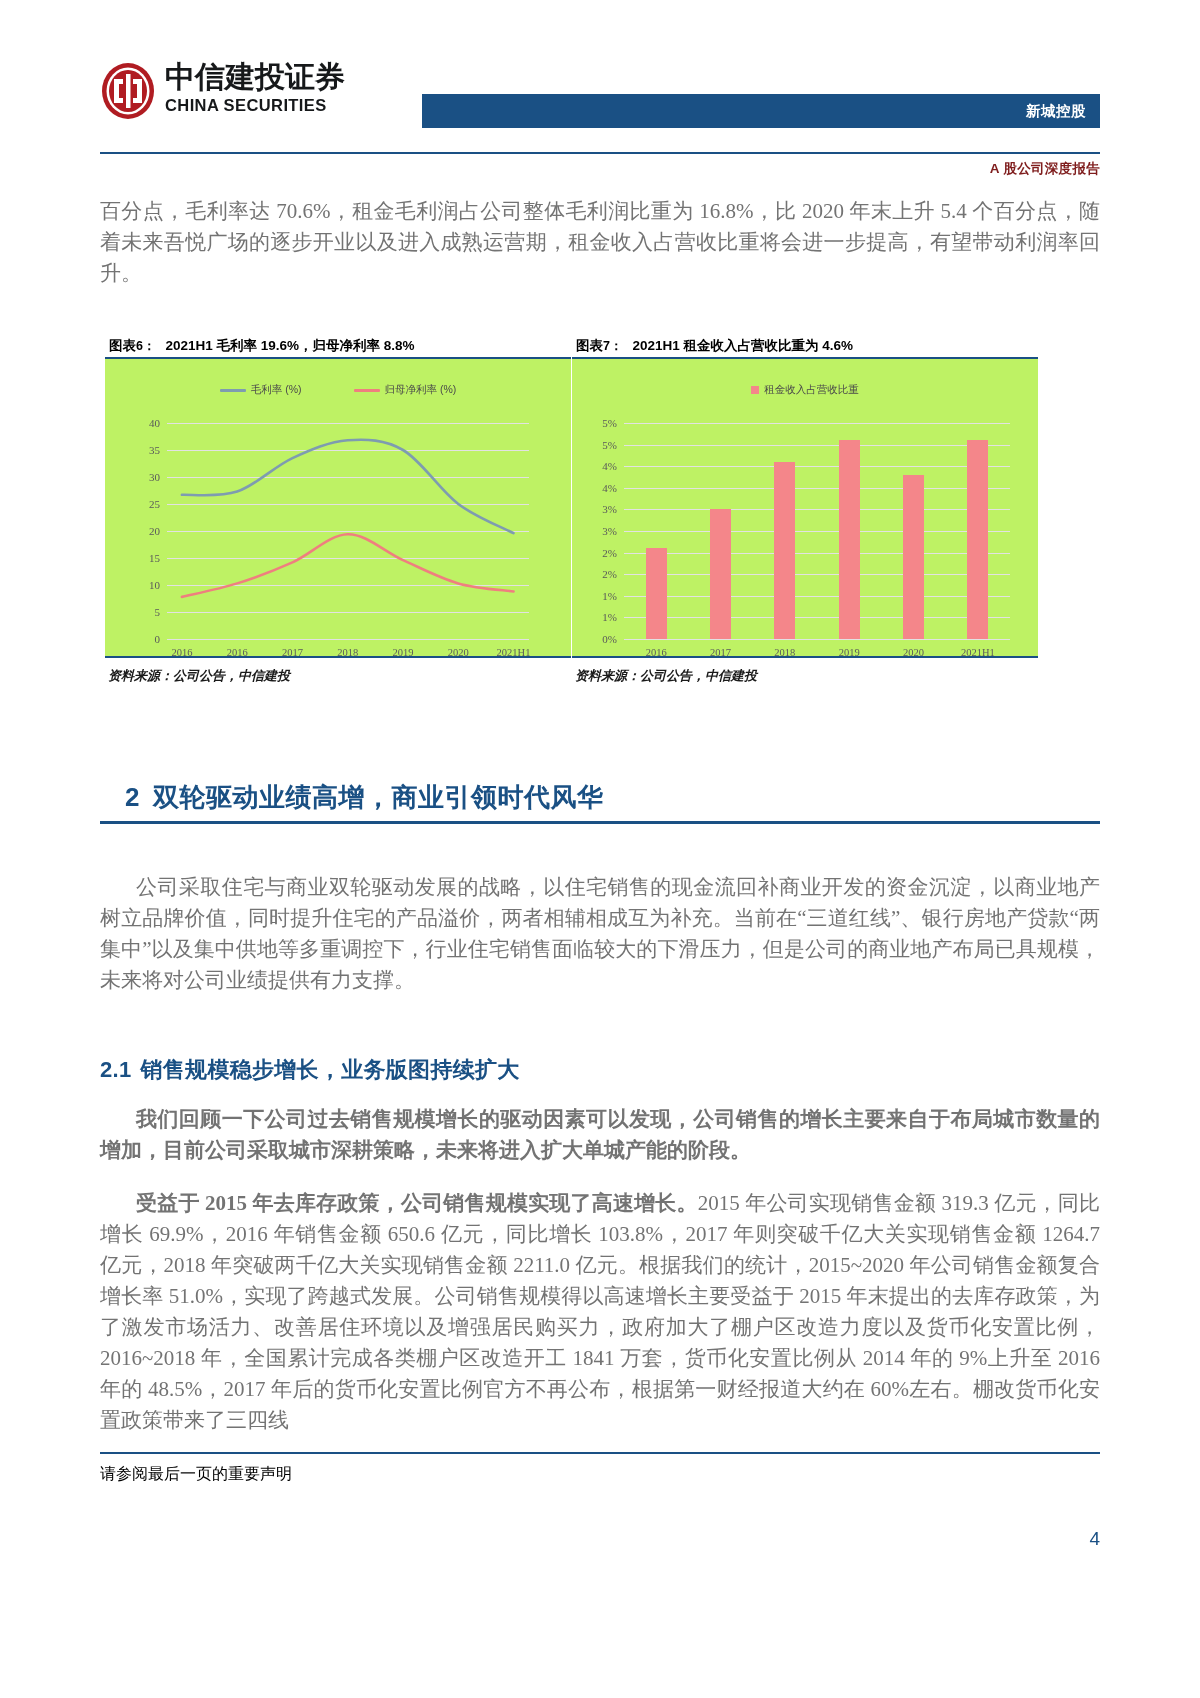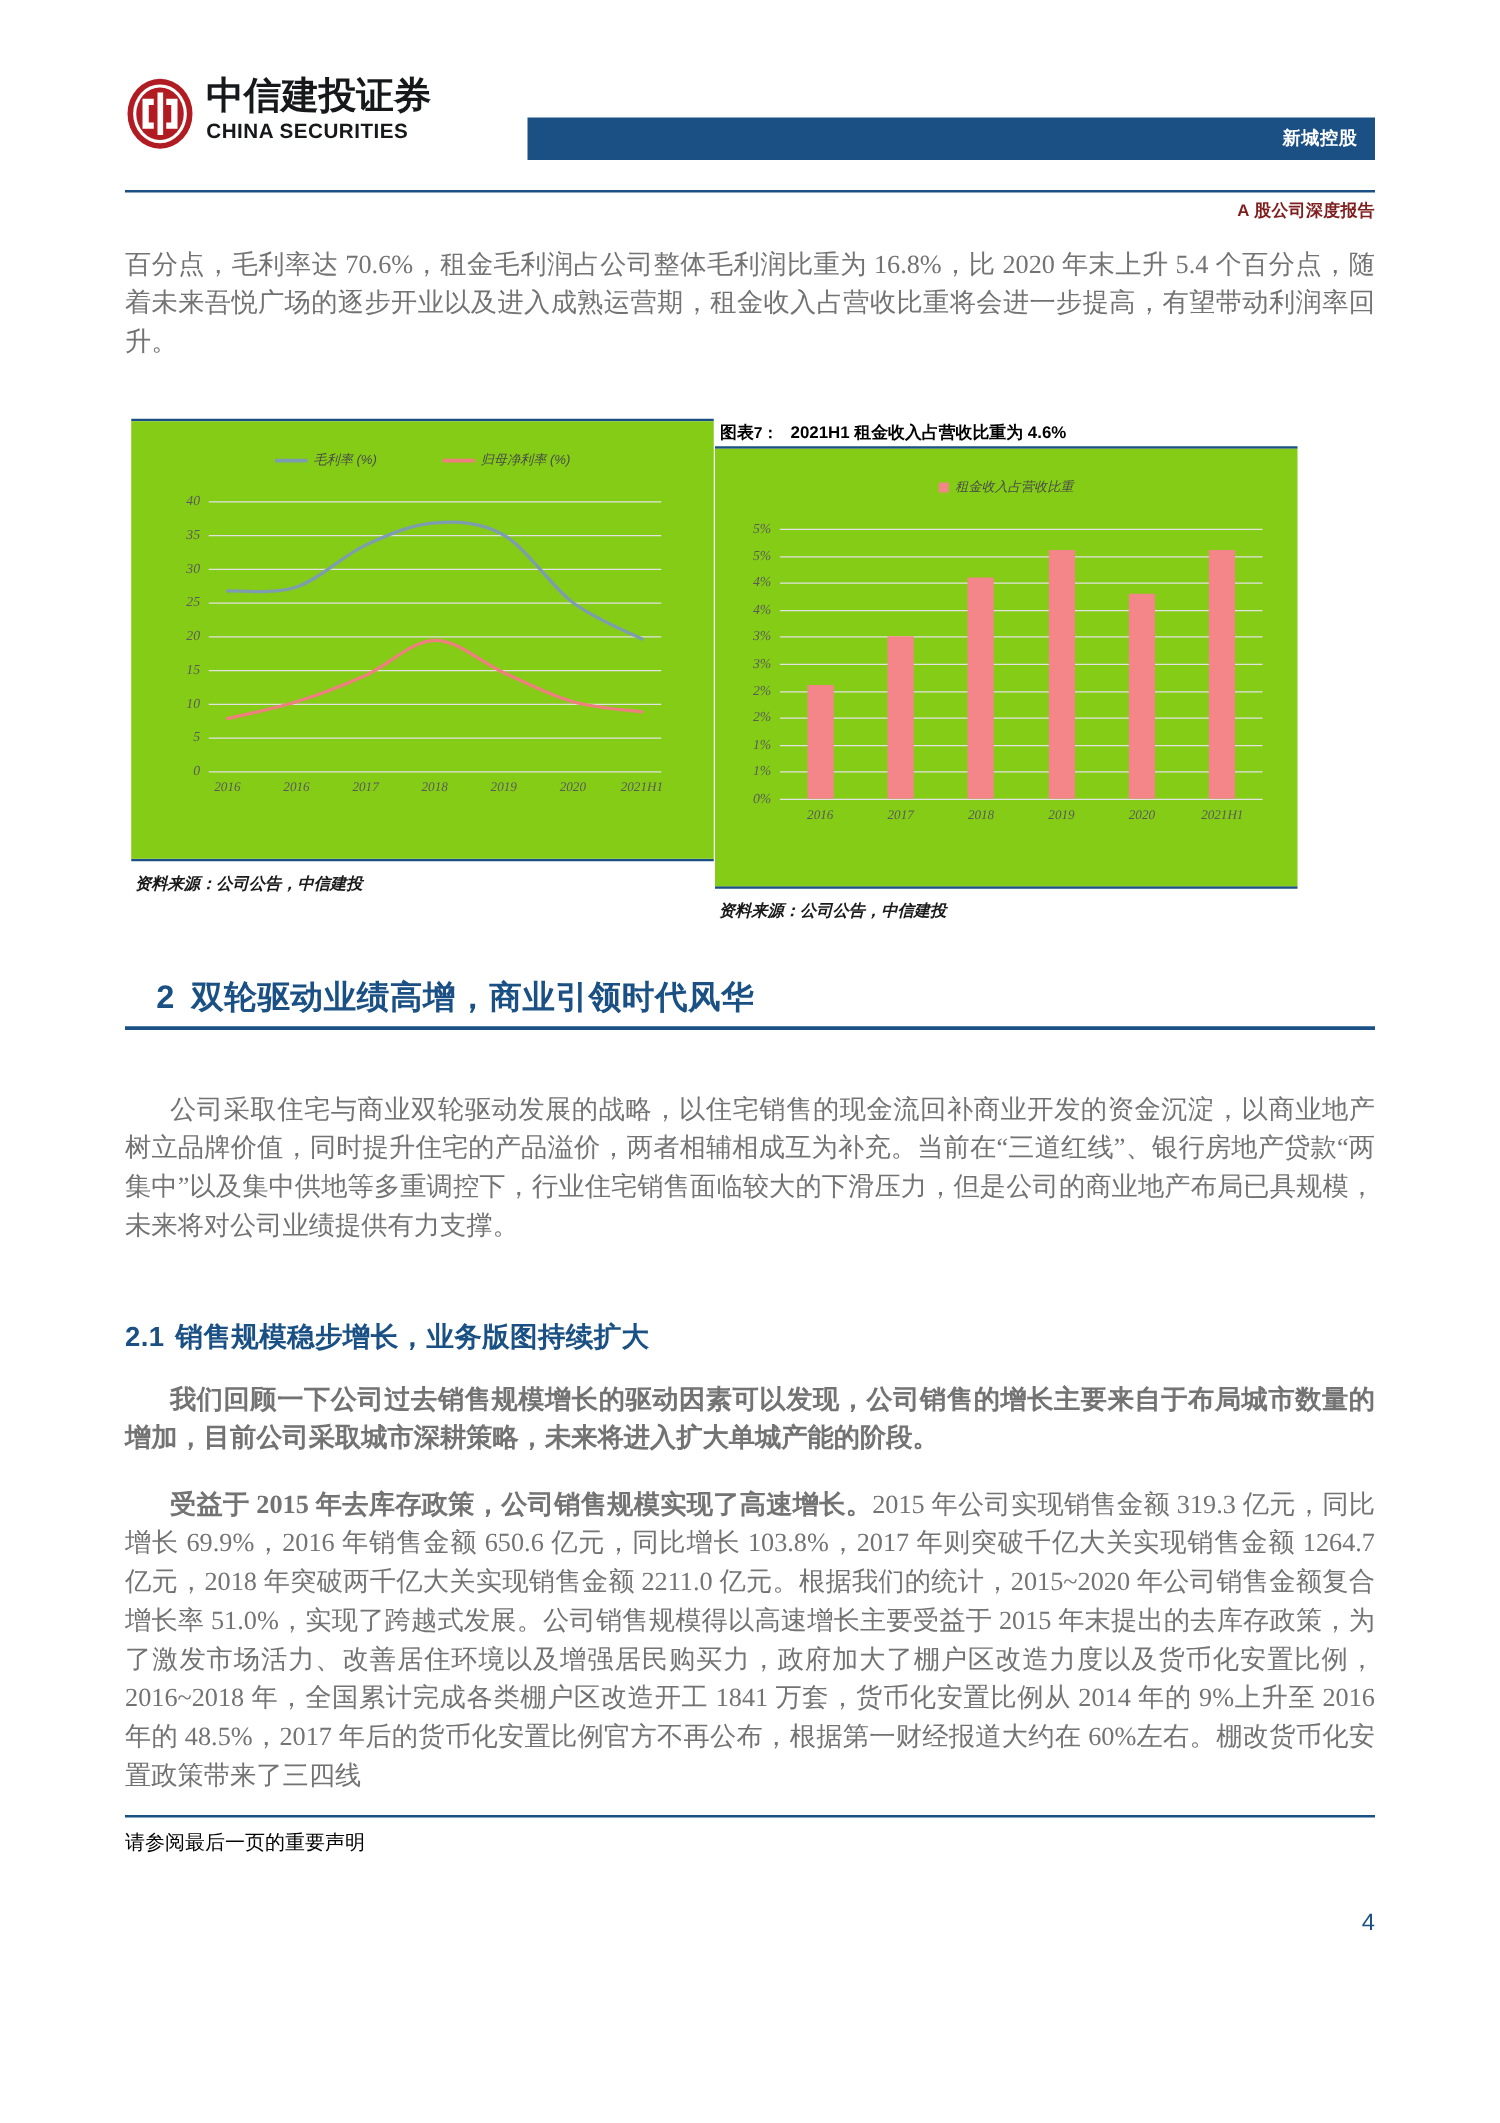--- a/index.html
+++ b/index.html
@@ -141,24 +141,23 @@
   }
   .ex-title .num { font-size: 12.5px; }
   .ex-title .gap { display:inline-block; width: 10px; }
   .ex-rule-top {
     height: 2px;
     background: #1a5084;
     width: 100%;
   }
   .ex-body {
     position: relative;
-    height: 350px;
-    width: 100%;
-    background: #84cc16;
-    font-style: italic;
+    height: 297px;
+    width: 100%;
+    background: #bef264;
   }
   .ex-rule-bot {
     height: 2px;
     background: #1a5084;
     width: 100%;
   }
   .ex-source {
     font-family: "Liberation Serif", serif;
     font-style: italic;
     font-weight: bold;
@@ -340,20 +339,23 @@
     <div class="header-bar">
       <span class="header-bar-label">新城控股</span>
     </div>
   </div>
   <div class="header-rule"></div>
   <div class="header-sub">A 股公司深度报告</div>
 
   <div class="para para-top">百分点，毛利率达 70.6%，租金毛利润占公司整体毛利润比重为 16.8%，比 2020 年末上升 5.4 个百分点，随着未来吾悦广场的逐步开业以及进入成熟运营期，租金收入占营收比重将会进一步提高，有望带动利润率回升。</div>
 
   <div class="exhibit left">
+    <div class="ex-title">
+      <span>图表</span><span class="num">6：</span><span class="gap"></span><span>2021H1 毛利率 19.6%，归母净利率 8.8%</span>
+    </div>
     <div class="ex-rule-top"></div>
     <div class="ex-body">
       <div class="chart">
         <div class="legend">
           <span class="legend-item">
             <span class="legend-line" style="background:#7e9cb0"></span>
             <span>毛利率 (%)</span>
           </span>
           <span class="legend-item">
             <span class="legend-line" style="background:#ef7f7f"></span>

